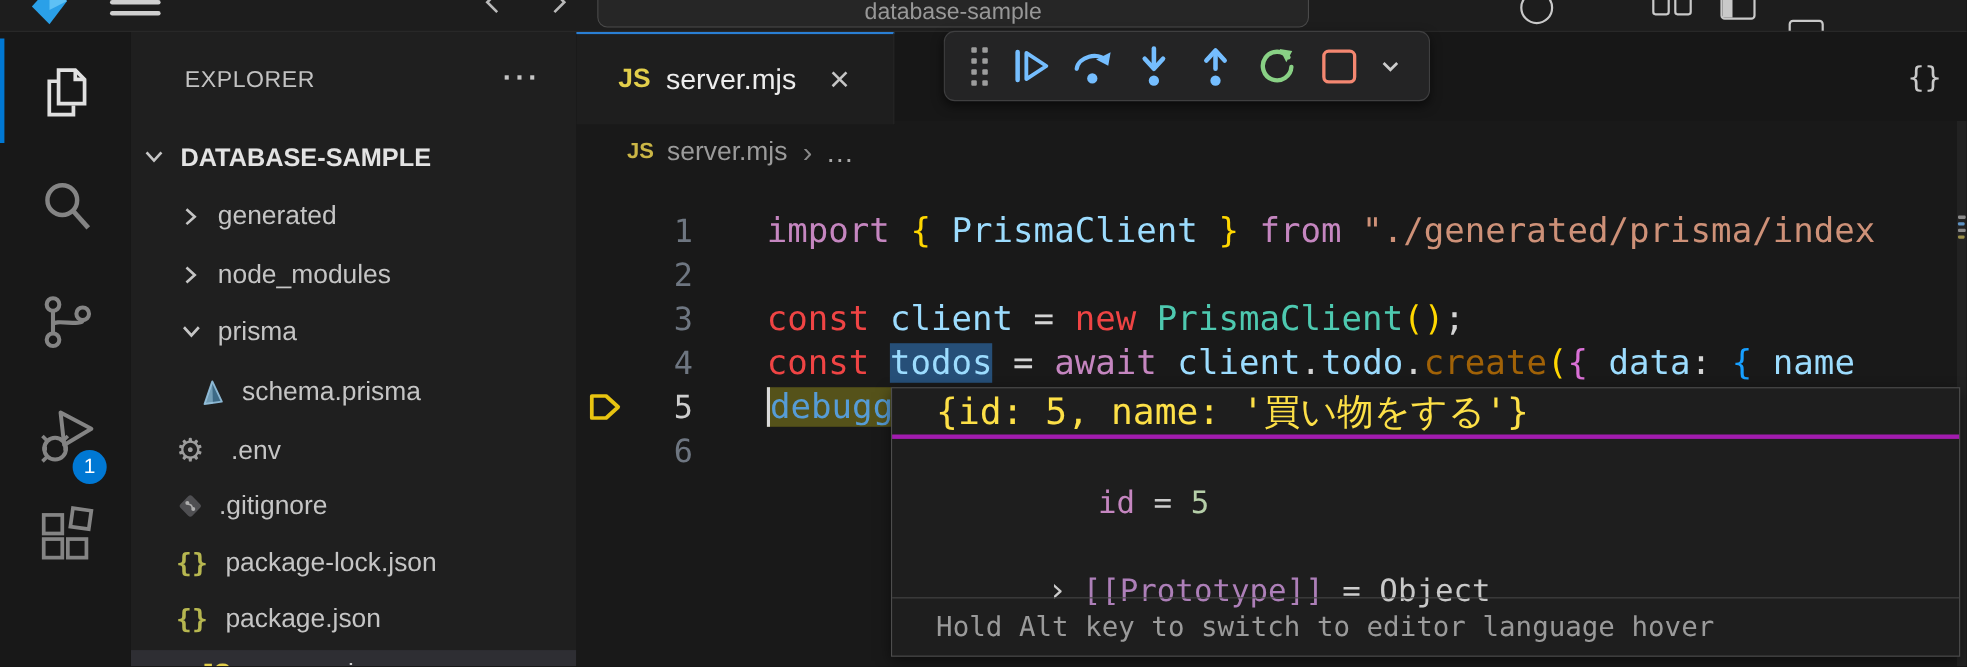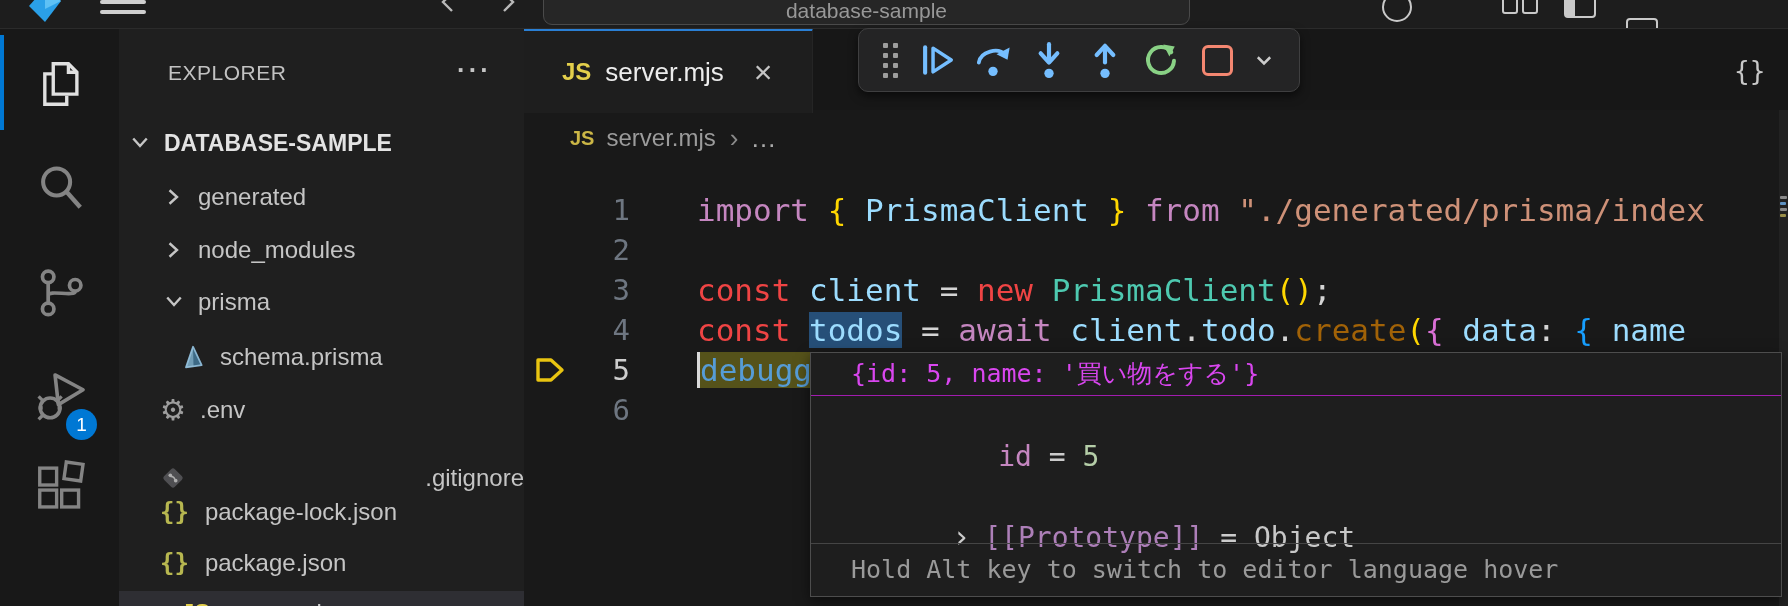--- a/index.html
+++ b/index.html
@@ -81,21 +81,21 @@
   .dbg-btn.narrow{width:38px;}
   .grip{display:grid;grid-template-columns:repeat(2,5px);grid-gap:5px;}
   .grip i{width:5px;height:5px;background:#9d9d9d;border-radius:1px;}
   .stop-sq{width:25px;height:25px;border:3.5px solid #F48771;border-radius:6px;}
 
   
   .hover{position:absolute;left:810px;top:352px;width:972px;height:245px;background:#1e1e1e;
          border:1.5px solid #4d4d4d;box-shadow:0 4px 12px rgba(0,0,0,.5);z-index:60;
          font-family:"DejaVu Sans Mono",monospace;box-sizing:border-box;}
   .hover-header{position:absolute;left:0;top:0;right:0;height:42px;line-height:42px;padding-left:40px;
-                font-size:25px;color:#d946ef;border-bottom:1px solid #a21caf;white-space:pre;}
+                font-size:33px;color:#fde047;border-bottom:4px solid #a21caf;white-space:pre;}
   .hover-row{position:absolute;left:0;right:0;height:40px;line-height:40px;font-size:28px;white-space:pre;}
   .hr-key{color:#C586C0;}
   .hr-proto{color:#ad7fb8;}
   .hr-eq{color:#cccccc;}
   .v-number{color:#B5CEA8}.v-string{color:#CE9178}.v-object{color:#c8c8c8}
   .hover-chevron{color:#cccccc;font-size:30px;margin-right:14px;}
   .hover-footer{position:absolute;left:0;right:0;bottom:0;height:52px;line-height:52px;padding-left:40px;
                 border-top:1px solid #454545;font-size:25px;color:#9a9a9a;white-space:pre;}
 
   svg{display:block;}
@@ -218,24 +218,24 @@
     <div class="tree-row" style="top:307px;">
       <svg style="margin-left:61px;" width="26" height="26" viewBox="0 0 24 24">
         <path d="M12 2.5 L20 19.5 L5.5 21.5 Z" fill="#3d6a86" stroke="#8ab6d2" stroke-width="1.6" stroke-linejoin="round"></path>
         <path d="M12 2.5 L12.5 21 L5.5 21.5 Z" fill="#9cc6de" opacity="0.55"></path>
       </svg>
       <span class="tree-label" style="margin-left:14px;">schema.prisma</span>
     </div>
 
     <div class="tree-row" style="top:360px;">
       <span class="gear-glyph" style="margin-left:41px;">⚙</span>
-      <span class="tree-label" style="margin-left:14px;">.env</span>
-    </div>
-
-    <div class="tree-row" style="top:428px;justify-content:space-between;">
+      <span class="tree-label" style="margin-left:24px;">.env</span>
+    </div>
+
+    <div class="tree-row" style="top:410px;">
       <svg style="margin-left:40px;" width="28" height="28" viewBox="0 0 26 26">
         <rect x="6" y="6" width="14" height="14" rx="2.5" transform="rotate(45 13 13)" fill="#4f4f52"></rect>
         <circle cx="10.5" cy="10.5" r="1.7" fill="#aeaeae"></circle>
         <circle cx="15.5" cy="15.5" r="1.7" fill="#aeaeae"></circle>
         <path d="M11 11.5 C13.5 11.5 14.5 12.8 14.7 14.6" fill="none" stroke="#aeaeae" stroke-width="1.4"></path>
       </svg>
       <span class="tree-label" style="margin-left:12px;">.gitignore</span>
     </div>
 
     <div class="tree-row" style="top:462px;">

